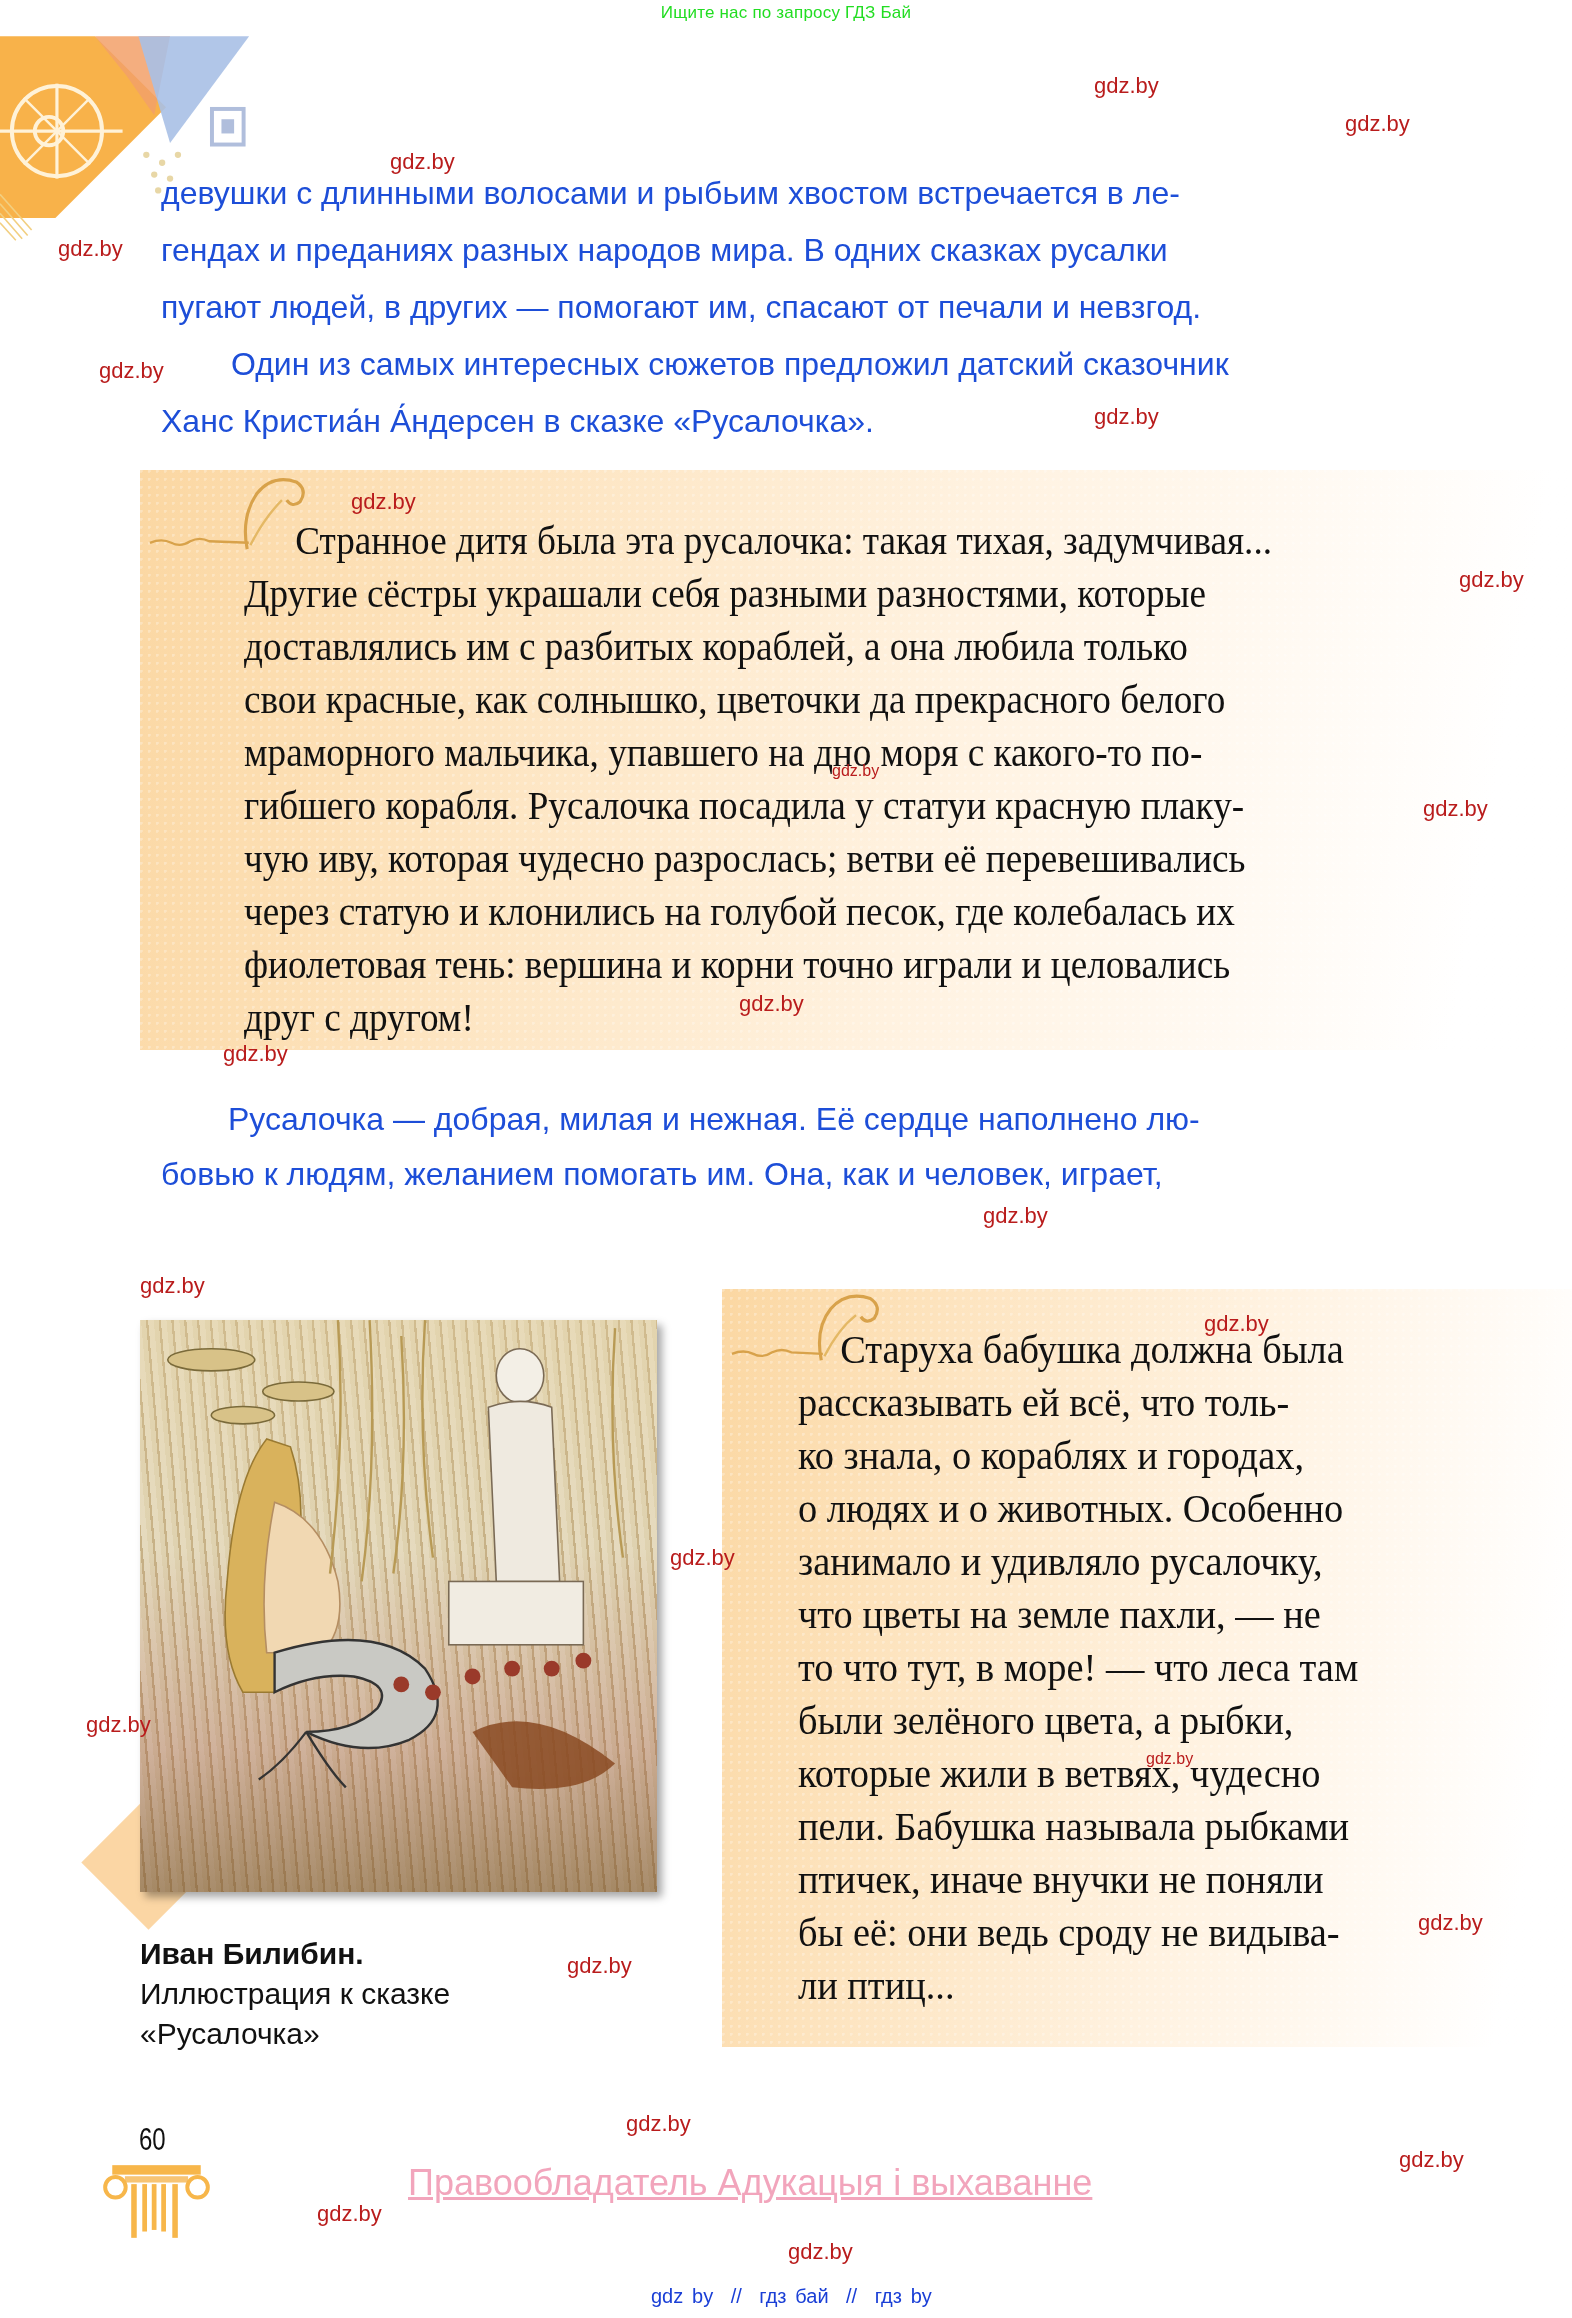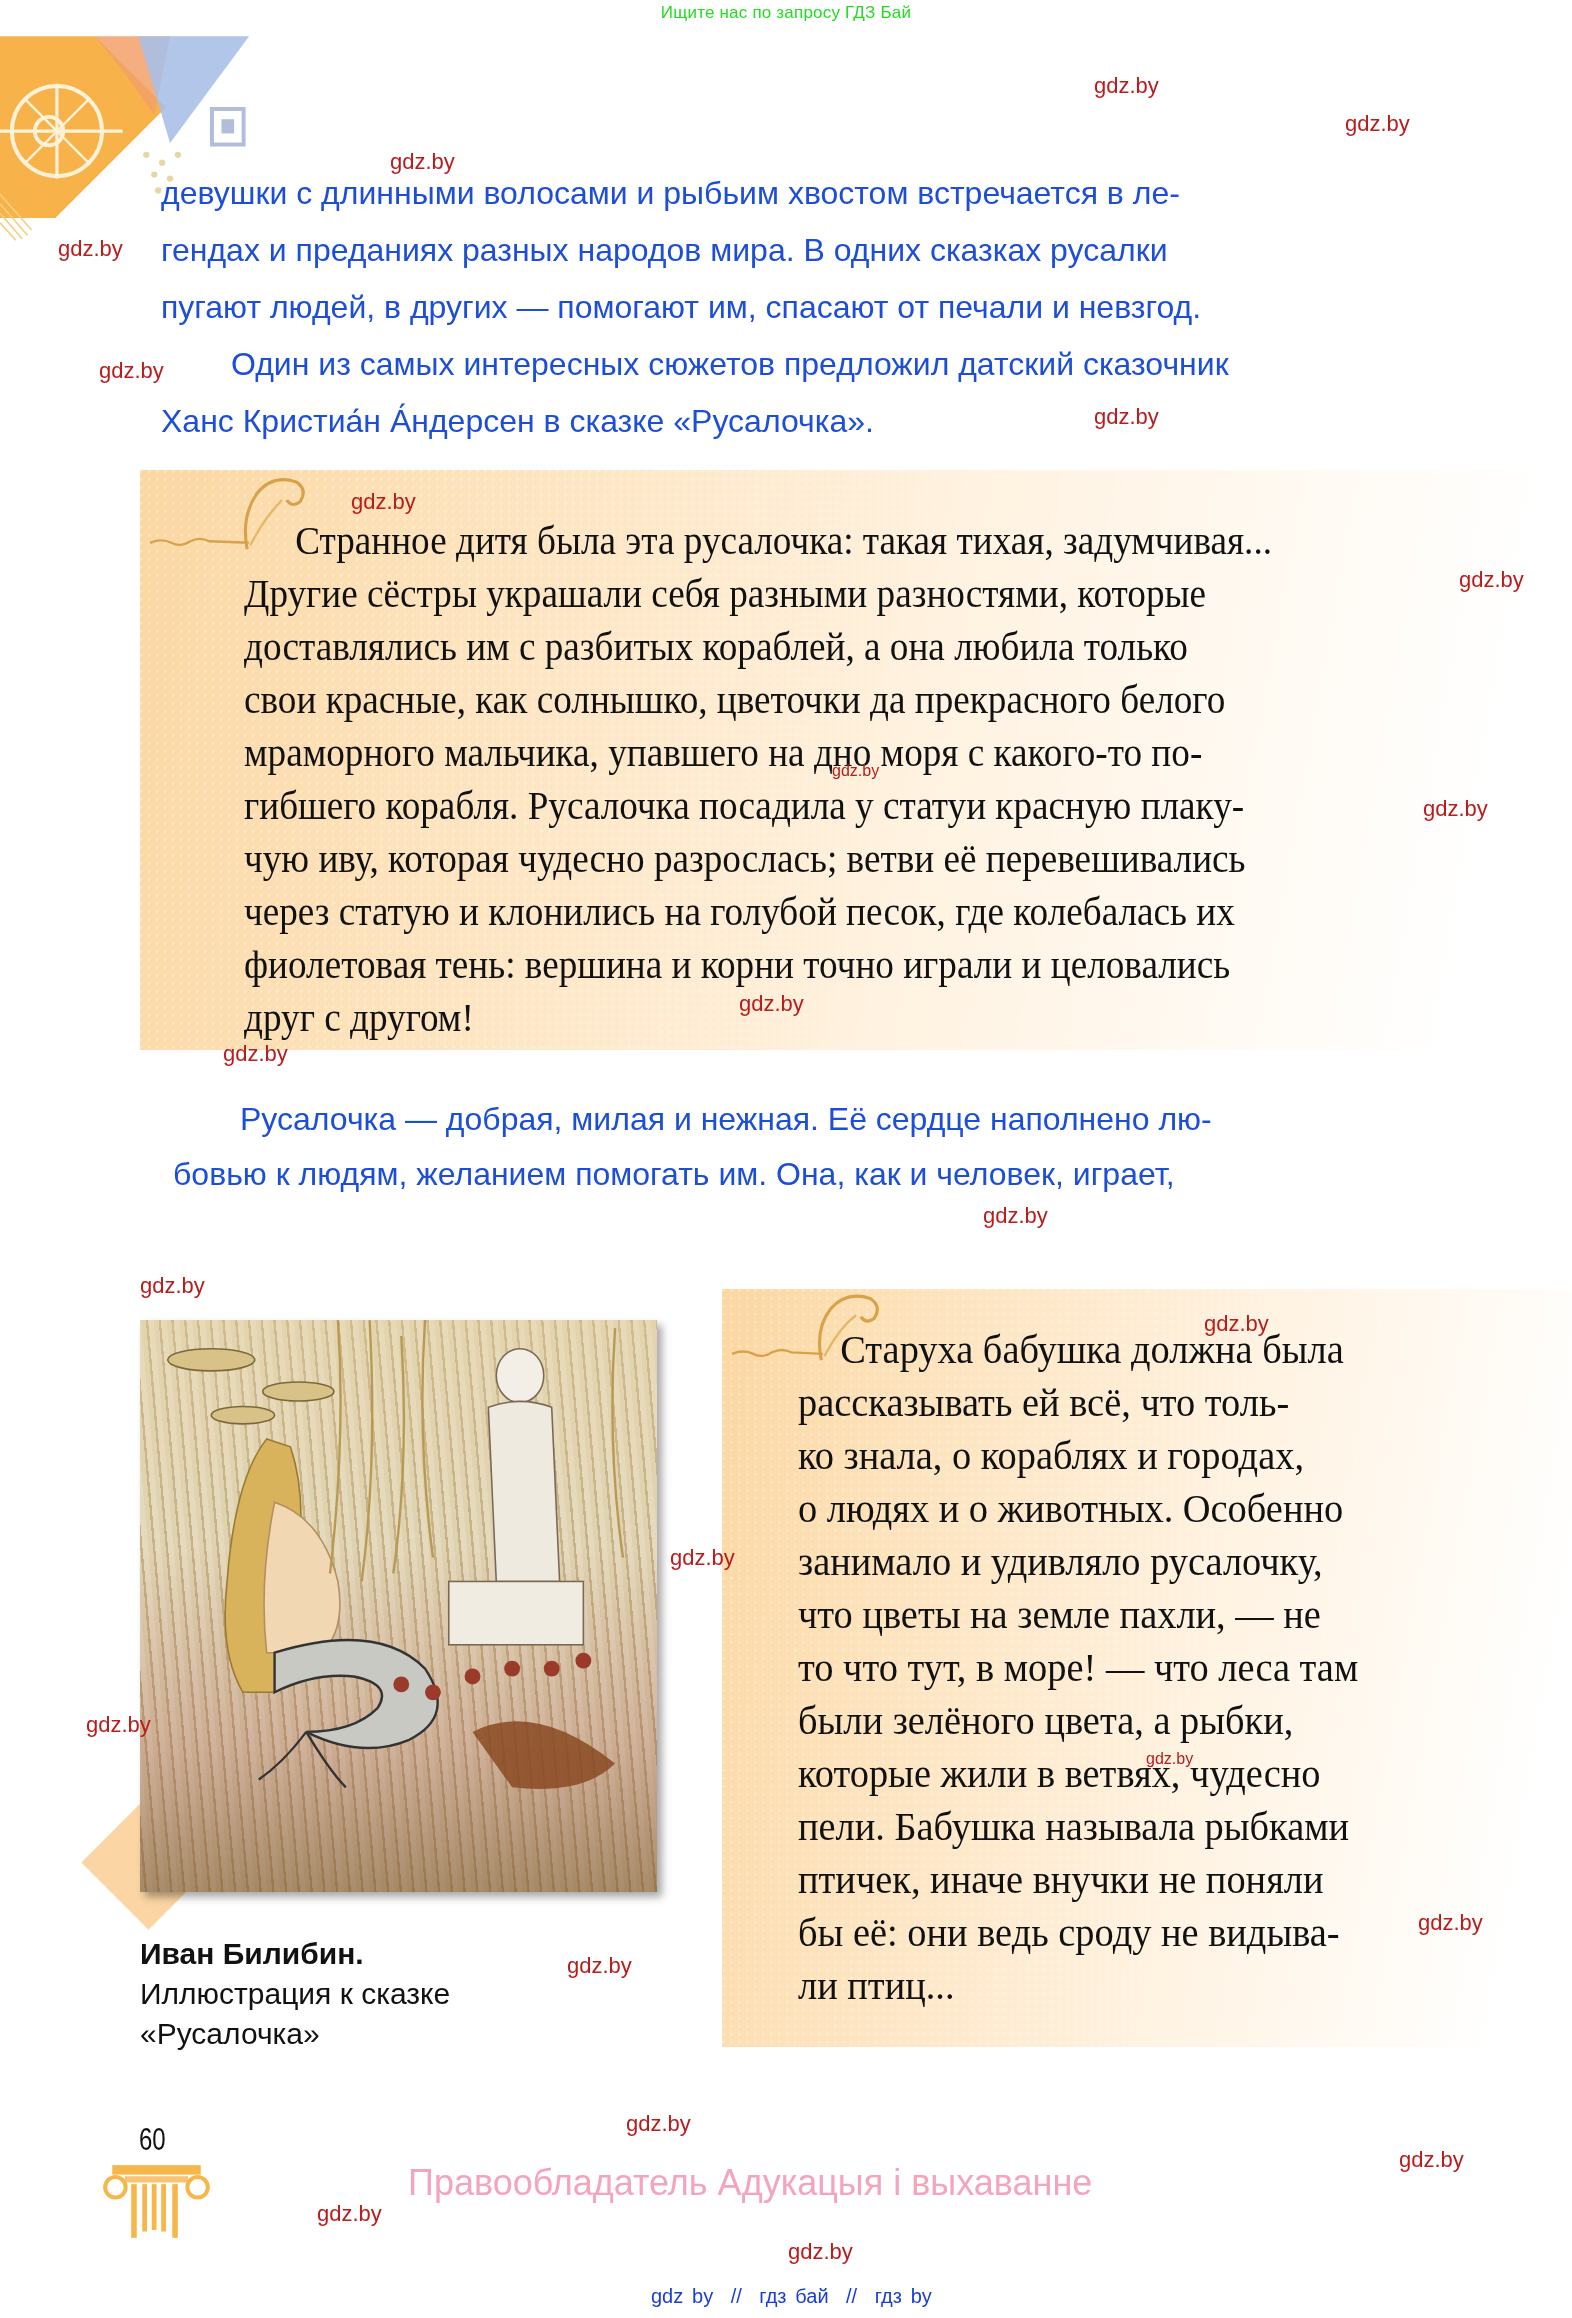--- a/index.html
+++ b/index.html
@@ -33,21 +33,21 @@
     left: 140px; top: 1320px; width: 517px; height: 572px;
     box-shadow: 4.8px 4.8px 8px rgba(0,0,0,0.35);
     background:
       linear-gradient(180deg, rgba(220,200,150,0.4) 0%, rgba(190,170,120,0.2) 40%, rgba(150,80,60,0.35) 75%, rgba(120,80,40,0.6) 100%),
       repeating-linear-gradient(85deg, #e7dcbe 0 4.8px, #c9b38a 4.8px 7.1px, #efe6cf 7.1px 12.7px),
       #e8dcc0;
     overflow: hidden;
   }
   .caption { font-size: 30px; line-height: 40px; color: #111; }
   .caption b { font-weight: bold; }
-  .copyright { font-size: 36px; color: #f2a5bc; white-space: nowrap; }
+  .copyright { font-size: 36px; color: #f2a5bc; white-space: nowrap; text-decoration: underline; }
   .footer-links { font-size: 20px; color: #1a3fd6; white-space: nowrap; word-spacing: 3.2px; }
   .page-num { font-size: 32px; color: #111; font-family: "Liberation Sans Narrow", "Liberation Sans", sans-serif; transform: scaleX(0.75); transform-origin: left top; }
 </style>
 </head>
 <body>
 
 <div class="abs top-banner">Ищите нас по запросу ГДЗ Бай</div>
 
 <svg class="abs corner-deco" viewBox="0 0 330 260">
   <polygon points="0,0 120,0 210,90 70,230 0,230" fill="#f8b24a"></polygon>
@@ -98,21 +98,21 @@
     <div class="quote-line">свои красные, как солнышко, цветочки да прекрасного белого</div>
     <div class="quote-line">мраморного мальчика, упавшего на дно моря с какого-то по-</div>
     <div class="quote-line">гибшего корабля. Русалочка посадила у статуи красную плаку-</div>
     <div class="quote-line">чую иву, которая чудесно разрослась; ветви её перевешивались</div>
     <div class="quote-line">через статую и клонились на голубой песок, где колебалась их</div>
     <div class="quote-line">фиолетовая тень: вершина и корни точно играли и целовались</div>
     <div class="quote-line">друг с другом!</div>
   </div>
 </div>
 
-<div class="abs body-text" style="left:152px; top:1092px; line-height:55px;">
+<div class="abs body-text" style="left:140px; top:1092px; line-height:55px;">
   <div style="padding-left:67px;">Русалочка — добрая, милая и нежная. Её сердце наполнено лю-</div>
   <div>бовью к людям, желанием помогать им. Она, как и человек, играет,</div>
 </div>
 
 <div class="abs" style="left:101px; top:1815px; width:95px; height:95px; background:#fbd29a; transform:rotate(45deg); opacity:0.9;"></div>
 
 <div class="abs photo" title="Иван Билибин. Иллюстрация к сказке «Русалочка»">
   <svg width="517" height="572" viewBox="0 0 653 722">
 
     <ellipse cx="480" cy="70" rx="30" ry="34" fill="#f3efe6" stroke="#7a6a55" stroke-width="2"></ellipse>

